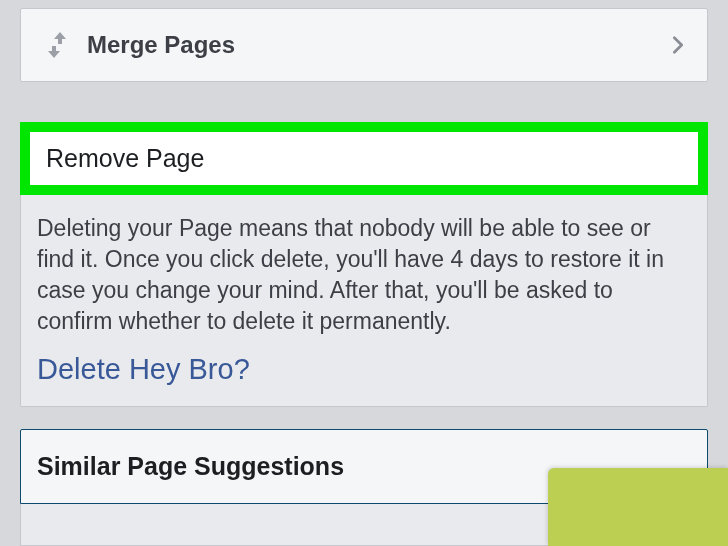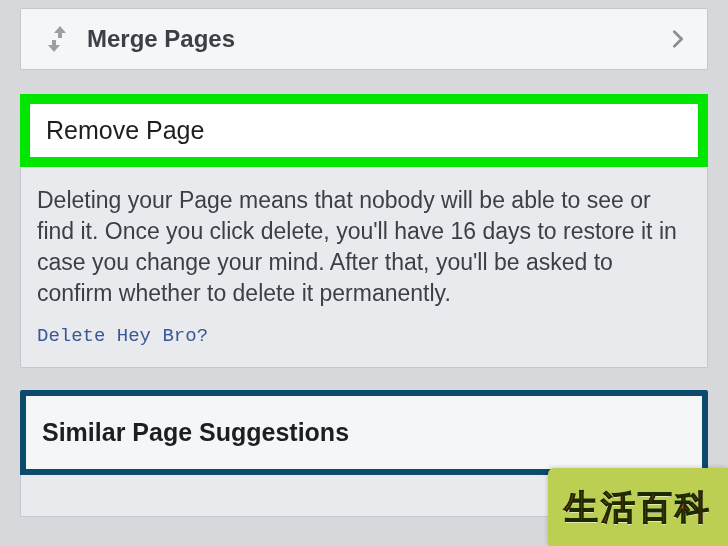--- a/index.html
+++ b/index.html
@@ -13,22 +13,22 @@
       padding: 8px 20px 0 20px;
     }
     .row {
       background: #f5f6f8;
       border: 1px solid #c5c7cc;
       border-radius: 2px;
     }
     .merge-row {
       display: flex;
       align-items: center;
-      padding: 12px 18px;
-      margin-bottom: 24px;
+      padding: 18px 18px;
+      margin-bottom: 40px;
     }
     .merge-icon {
       position: relative;
       width: 36px;
       height: 36px;
       margin-right: 12px;
       flex-shrink: 0;
     }
     .merge-icon svg { width: 100%; height: 100%; }
     .merge-title {
@@ -60,28 +60,27 @@
     }
     .remove-desc {
       font-size: 23px;
       line-height: 1.35;
       color: #3c3f46;
       font-weight: 400;
     }
     .delete-link {
       display: block;
       color: #385898;
-      font-size: 19px;
+      font-size: 29px;
       margin-top: 16px;
       font-weight: 400;
-      font-family: Liberation Mono, monospace;
     }
     .similar-header {
       background: #f5f6f8;
-      border: 6px solid #0c4a6e;
+      border: 1px solid #0c4a6e;
       border-radius: 2px 2px 0 0;
       padding: 22px 16px 22px 16px;
       font-size: 25px;
       font-weight: 600;
       color: #1c1e21;
     }
     .similar-body {
       background: #e9eaed;
       border: 1px solid #c5c7cc;
       border-top: none;
@@ -136,22 +135,21 @@
         <path d="M8 4 L16 12 L8 20" stroke="#8a8d94" stroke-width="3" fill="none" stroke-linecap="round" stroke-linejoin="round"></path>
       </svg>
   </span>
 </div>
 
 <div class="highlight-wrapper">
   <div class="remove-header">Remove Page</div>
 </div>
 
 <div class="remove-body">
-  <div class="remove-desc">Deleting your Page means that nobody will be able to see or find it. Once you click delete, you'll have 16 days to restore it in case you change your mind. After that, you'll be asked to confirm whether to delete it permanently.</div>
+  <div class="remove-desc">Deleting your Page means that nobody will be able to see or find it. Once you click delete, you'll have 4 days to restore it in case you change your mind. After that, you'll be asked to confirm whether to delete it permanently.</div>
   <a class="delete-link">Delete Hey Bro?</a>
 </div>
 
 <div class="similar-header">Similar Page Suggestions</div>
 <div class="similar-body"></div>
 
 <div class="watermark">
-  <div class="wm-top">生活百科</div>
 </div>
 
 </body></html>

